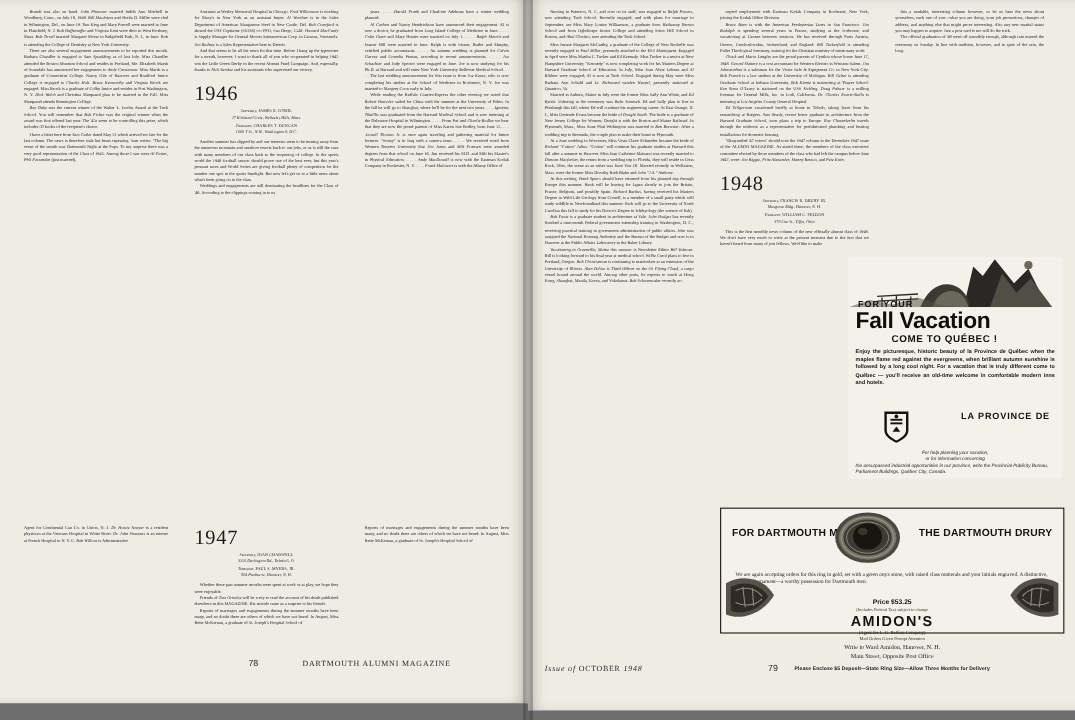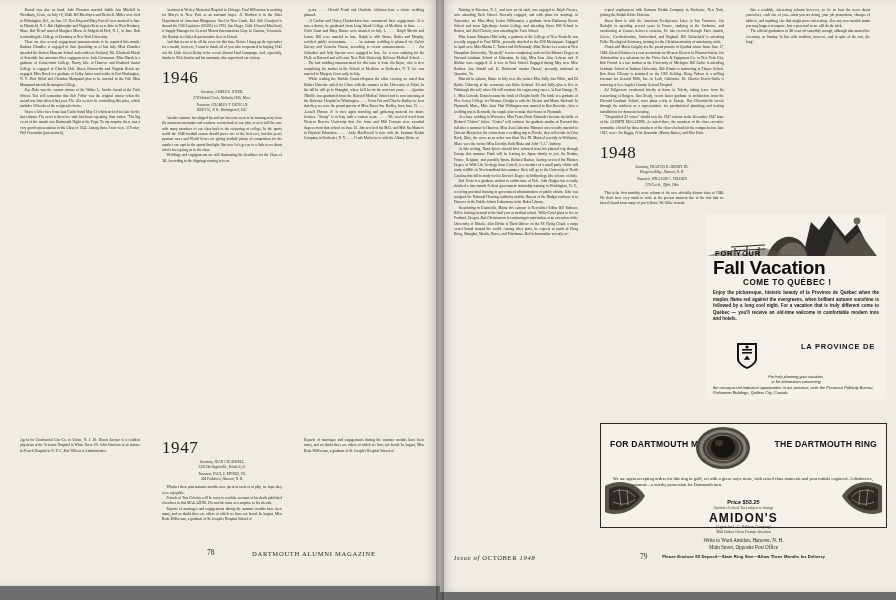--- a/index.html
+++ b/index.html
@@ -45,21 +45,21 @@
     margin:7px 0 3px;
     font-weight:400;
   }
   .officer{
     text-align:center;font-size:3.4px;line-height:5.1px;color:#26241f;
     font-style:italic;
   }
   .officer .nm{font-style:normal;font-variant:small-caps;letter-spacing:.12px;}
 
   
-  .folio{position:absolute;font-size:7.4px;color:#2b2824;font-family:Liberation Serif, serif;}
+  .folio{position:absolute;font-size:7.4px;color:#2b2824;font-family:Liberation Sans, sans-serif;}
   .runfoot{position:absolute;font-size:6.6px;letter-spacing:.7px;color:#2b2824;
      font-variant:small-caps;font-family:"Liberation Serif",serif;}
   .runfoot-l{font-style:italic;font-variant:normal;}
   .runfoot-l .sc{font-variant:small-caps;font-style:normal;letter-spacing:.6px;}
 
   
   .ad-quebec{position:absolute;left:707px;top:214px;width:178px;height:185px;
     background:#f3f1e9;overflow:hidden;}
   .qb-scene{position:absolute;left:0;top:0;width:178px;height:42px;overflow:hidden;}
   .qb-foryour{position:absolute;left:8px;top:35px;font-family:"Liberation Sans",sans-serif;
@@ -277,21 +277,21 @@
     <div class="qb-fine">
       <span class="c">For help planning your vacation,</span>
       <span class="c">or for information concerning</span>
       <span class="l">the unsurpassed industrial opportunities in our province, write the Provincial Publicity Bureau, Parliament Buildings, Québec City, Canada.</span>
     </div>
   </div>
 
   <div class="ad-ring">
 
     <div class="rg-left">FOR DARTMOUTH MEN</div>
-    <div class="rg-right">THE DARTMOUTH RING</div>
+    <div class="rg-right">THE DARTMOUTH DRURY</div>
 
     <div class="ring-big">
       <svg width="56" height="46" viewBox="0 0 56 46">
         <ellipse cx="28" cy="23" rx="27" ry="21" fill="#4a4740"></ellipse>
         <ellipse cx="28" cy="23" rx="24" ry="18.5" fill="#787266"></ellipse>
         <ellipse cx="28" cy="23" rx="20" ry="15" fill="#3e3b35"></ellipse>
         <ellipse cx="28" cy="22" rx="12" ry="11" fill="#16150f"></ellipse>
         <ellipse cx="24" cy="18" rx="4" ry="3.2" fill="#474339" opacity=".7"></ellipse>
         <g stroke="#a9a294" stroke-width="0.8" fill="none" opacity=".8">
           <ellipse cx="28" cy="23" rx="22" ry="16.8"></ellipse>

